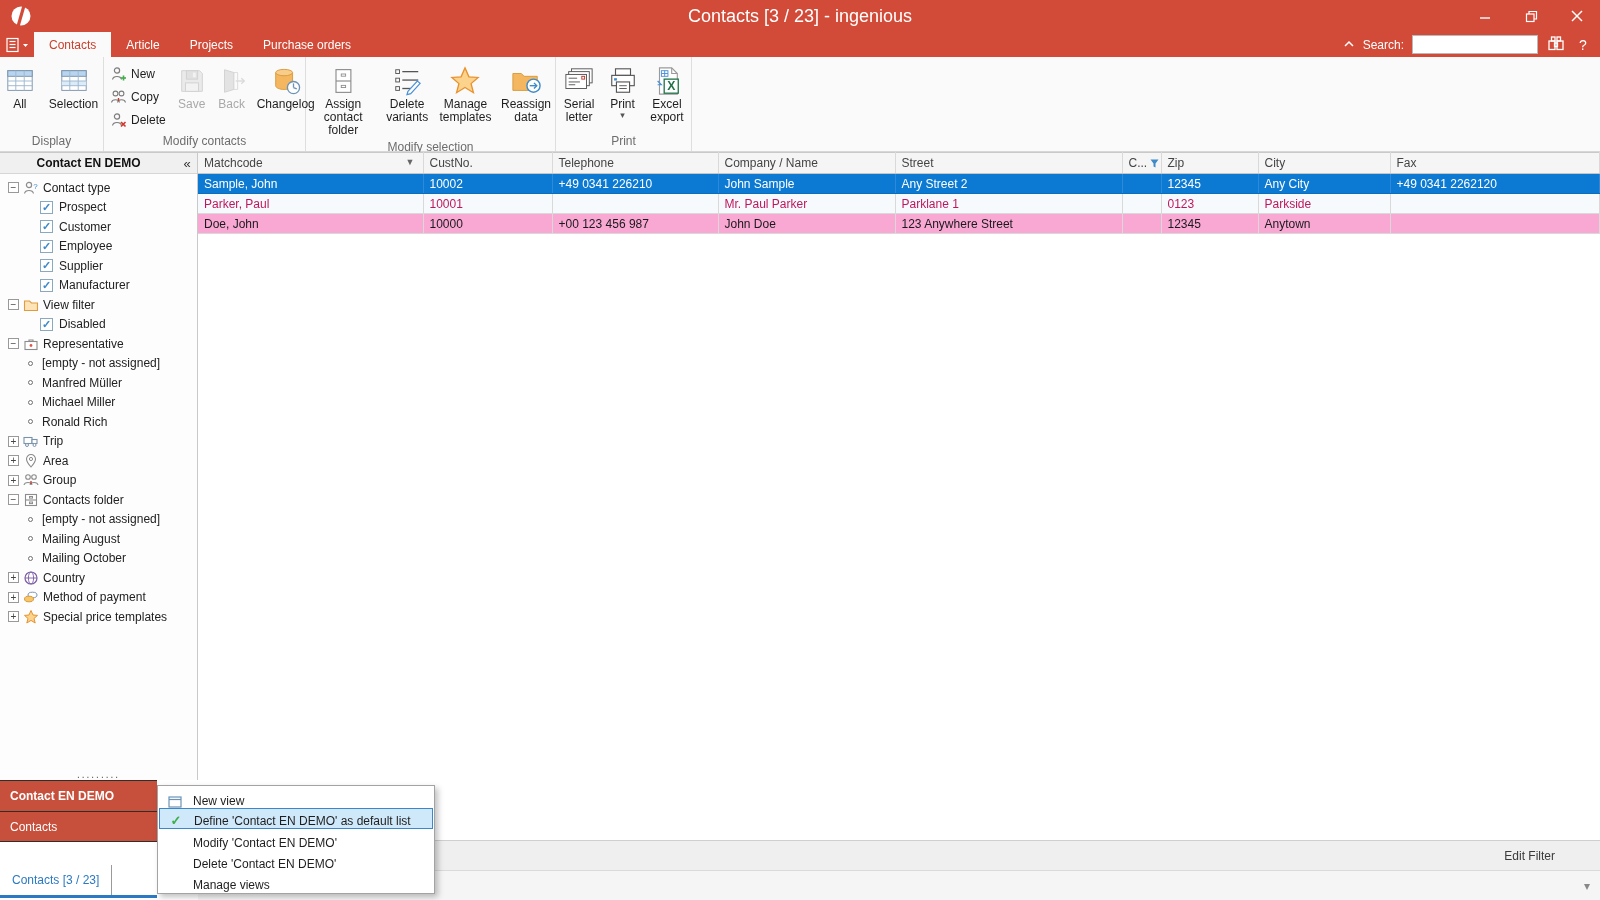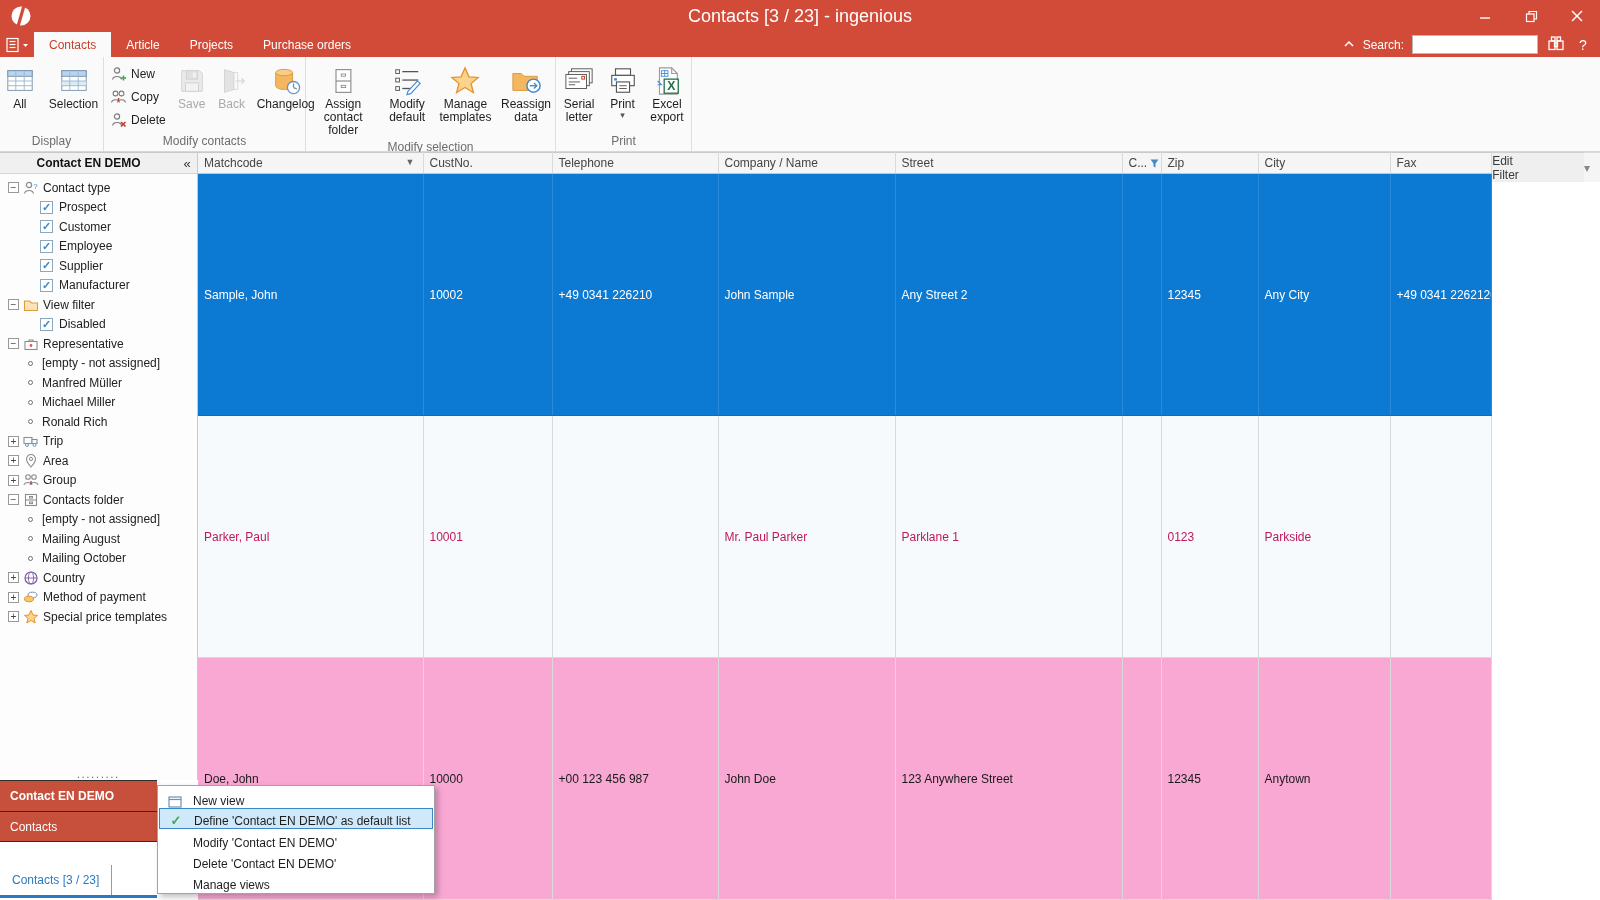--- a/index.html
+++ b/index.html
@@ -46,21 +46,21 @@
   .tree-row { display:flex; align-items:center; height:19.5px; white-space:nowrap; }
   .tree-row.group { padding-left:8px; gap:4px; }
   .tree-row.check { padding-left:40px; gap:6px; }
   .tree-row.bullet { padding-left:28px; gap:9px; }
   .expander { width:11px; height:11px; border:1px solid #999; background:#fff; color:#444; font-size:10px; line-height:9px; text-align:center; flex:0 0 11px; }
   .checkbox { width:13px; height:13px; border:1px solid #8aa8c0; background:#fff; color:#3f8ac9; font-size:11px; line-height:11px; text-align:center; font-weight:bold; flex:0 0 13px; }
   .bullet-dot { width:5px; height:5px; border:1px solid #707070; border-radius:50%; background:#fff; flex:0 0 5px; }
   .splitter { height:10px; display:flex; align-items:center; justify-content:center; color:#555; font-size:10px; letter-spacing:2px; line-height:4px; }
 
   
-  .content { position:absolute; top:152px; left:198px; width:1402px; height:748px; display:flex; flex-direction:row; }
+  .content { position:absolute; top:152px; left:198px; width:1402px; height:748px; display:flex; flex-direction:column; }
   table.grid { border-collapse:collapse; table-layout:fixed; width:100%; }
   .grid th { height:21px; background:#f5f5f5; border-bottom:1px solid #c6c6c6; border-top:1px solid #c9c9c9; border-right:1px solid #d9d9d9; font-weight:normal; text-align:left; color:#444; padding:0 6px; overflow:hidden; white-space:nowrap; position:relative; }
   .grid td { height:20px; border-bottom:1px solid #d9d9d9; border-right:1px solid #d9d9d9; padding:0 6px; overflow:hidden; white-space:nowrap; background:#f9a8d4; color:#1a1a1a; }
   tr.row-selected td { background:#0c7ad2; color:#fff; border-right:1px solid #2a8adc; border-bottom:1px solid #0b6ebd; }
   tr.row-dimmed td { background:#f7fafd; color:#be185d; }
   .sort-arrow { position:absolute; right:8px; top:4px; color:#666; font-size:9px; }
   .funnel { position:absolute; right:2px; top:4px; }
   .grid-filler { flex:1; background:#fff; }
   .filterbar { height:30px; background:#efefef; border-top:1px solid #cfcfcf; display:flex; align-items:center; justify-content:flex-end; padding-right:45px; color:#3a3a3a; }
   .bottomstrip { height:30px; background:#f5f5f5; border-top:1px solid #dadada; display:flex; align-items:center; justify-content:flex-end; padding-right:10px; color:#888; }
@@ -270,21 +270,21 @@
               <svg width="30" height="30" viewBox="0 0 32 32">
                 <rect x="4" y="4" width="4" height="4" fill="none" stroke="#555"></rect>
                 <rect x="4" y="13" width="4" height="4" fill="none" stroke="#555"></rect>
                 <rect x="4" y="22" width="4" height="4" fill="none" stroke="#555"></rect>
                 <line x1="11" y1="6" x2="28" y2="6" stroke="#555" stroke-width="1.4"></line>
                 <line x1="11" y1="15" x2="28" y2="15" stroke="#555" stroke-width="1.4"></line>
                 <line x1="11" y1="24" x2="22" y2="24" stroke="#555" stroke-width="1.4"></line>
                 <path d="M17 27l10-11 3 2.5-10 11-4 1z" fill="#fff" stroke="#4a90d9" stroke-width="1.3"></path>
               </svg>
             </span>
-          <span>Modify default</span>
+          <span>Delete variants</span>
         </div>
         <div class="big-btn" style="width:64px">
           <span class="icon">
               <svg width="32" height="30" viewBox="0 0 32 32">
                 <polygon points="16,2 20.2,11.5 30,12.2 22.5,18.8 25,28.5 16,23 7,28.5 9.5,18.8 2,12.2 11.8,11.5" fill="#fbd38d" stroke="#e8912d" stroke-width="1.4"></polygon>
               </svg>
             </span>
           <span>Manage templates</span>
         </div>
         <div class="big-btn" style="width:56px">

